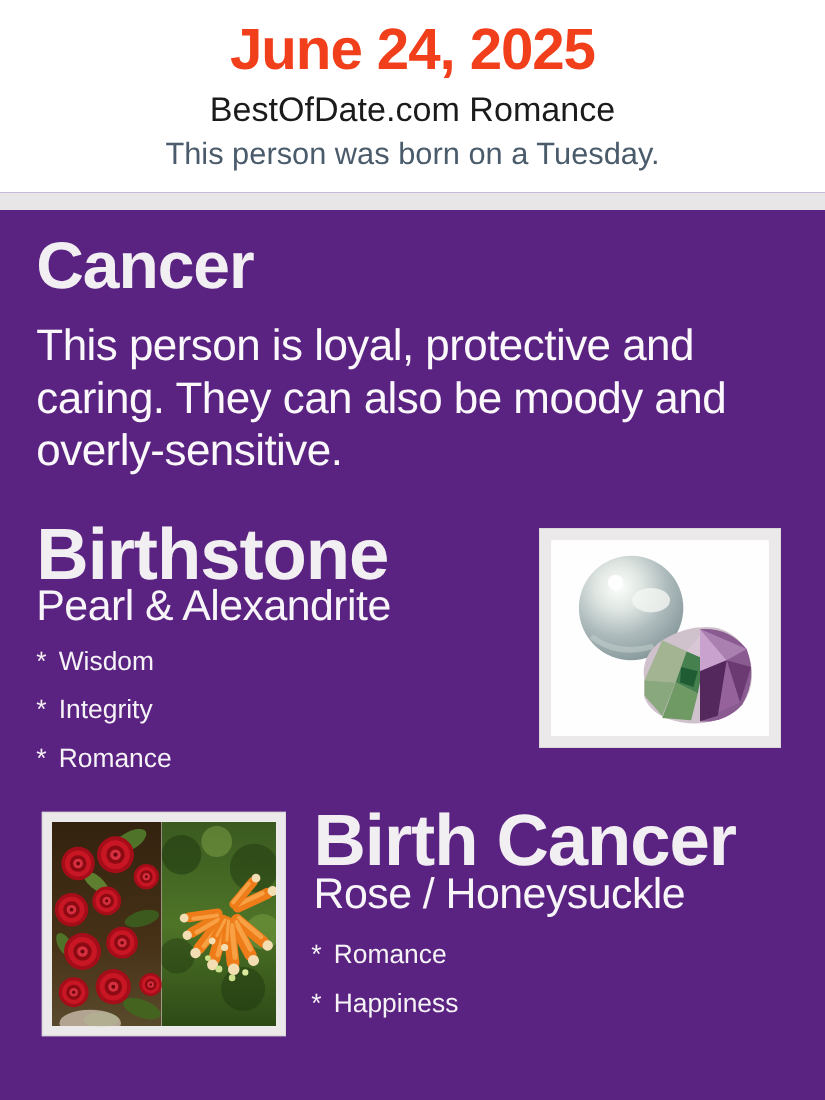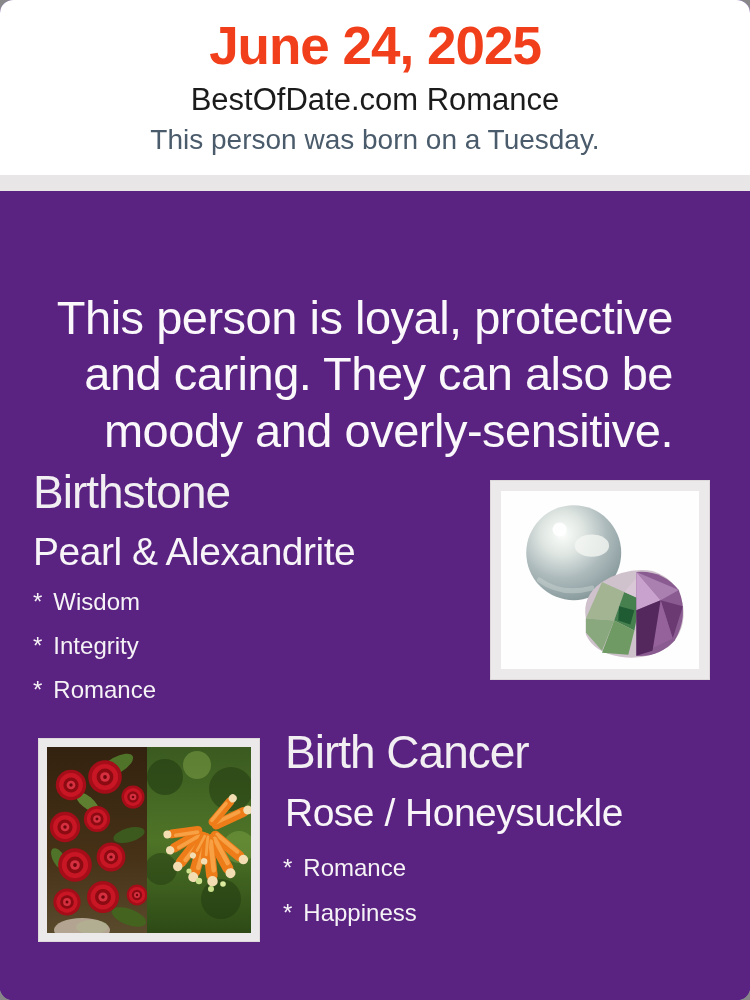--- a/index.html
+++ b/index.html
@@ -7,21 +7,21 @@
     --panel-purple:#5A2281;
     --divider-gray:#E9E6E7;
     --subtitle-slate:#4A5B6B;
     --off-white:#F2EFF3;
   }
   *{margin:0;padding:0;box-sizing:border-box;}
   html,body{background:#888;}
   body{font-family:"Liberation Sans","DejaVu Sans",sans-serif;}
   .page{
     position:relative;width:750px;height:1000px;margin:0 auto;
-    background:#4c1d95;overflow:hidden;border-radius:13px;
+    background:#4c1d95;overflow:hidden;
   }
   
   .header{position:absolute;top:0;left:0;width:750px;height:175px;text-align:center;background:#fff;}
   .date-title{
     margin-top:17px;font-size:53px;font-weight:700;letter-spacing:-1px;
     color:var(--accent-orange);line-height:1.1;
   }
   .site-title{
     margin-top:7px;font-size:31px;font-weight:400;color:#1B1B1B;letter-spacing:0;
   }
@@ -33,24 +33,24 @@
   .panel{
     position:absolute;top:191px;left:0;width:750px;height:809px;
     background:var(--panel-purple);color:var(--off-white);
   }
   .zodiac-sign{
     position:absolute;top:18px;left:33px;font-size:60px;font-weight:700;
     letter-spacing:-1px;color:var(--off-white);line-height:1.1;
   }
   .zodiac-desc{
     position:absolute;top:99px;left:33px;width:640px;
-    font-size:47px;line-height:1.2;color:#FAF8FB;letter-spacing:-0.5px;text-align:right;
+    font-size:40px;line-height:1.2;color:#FAF8FB;letter-spacing:-0.5px;
   }
   .section-heading{
-    position:absolute;font-size:46px;font-weight:400;letter-spacing:-1px;
+    position:absolute;font-size:66px;font-weight:700;letter-spacing:-1px;
     color:var(--off-white);line-height:1.1;
   }
   .section-sub{
     position:absolute;font-size:39px;color:#F8F5F9;letter-spacing:-0.5px;line-height:1.1;
   }
   .trait-list{position:absolute;list-style:none;}
   .trait{font-size:24px;color:#F6F3F7;height:44px;line-height:34px;}
   .trait .bullet{margin-right:11px;}
   
   .bs-heading{top:276px;left:33px;}
@@ -78,20 +78,21 @@
   <div class="header">
     <div class="date-title">June 24, 2025</div>
     <div class="site-title">BestOfDate.com Romance</div>
     <div class="weekday-note">This person was born on a Tuesday.</div>
   </div>
 
   <div class="divider"></div>
 
   <div class="panel">
 
+    <div class="zodiac-sign">Cancer</div>
     <div class="zodiac-desc">This person is loyal, protective and caring. They can also be moody and overly-sensitive.</div>
 
     <div class="section-heading bs-heading">Birthstone</div>
     <div class="section-sub bs-names">Pearl &amp; Alexandrite</div>
     <ul class="trait-list bs-traits">
       <li class="trait"><span class="bullet">*</span><span>Wisdom</span></li>
       <li class="trait"><span class="bullet">*</span><span>Integrity</span></li>
       <li class="trait"><span class="bullet">*</span><span>Romance</span></li>
     </ul>
 

